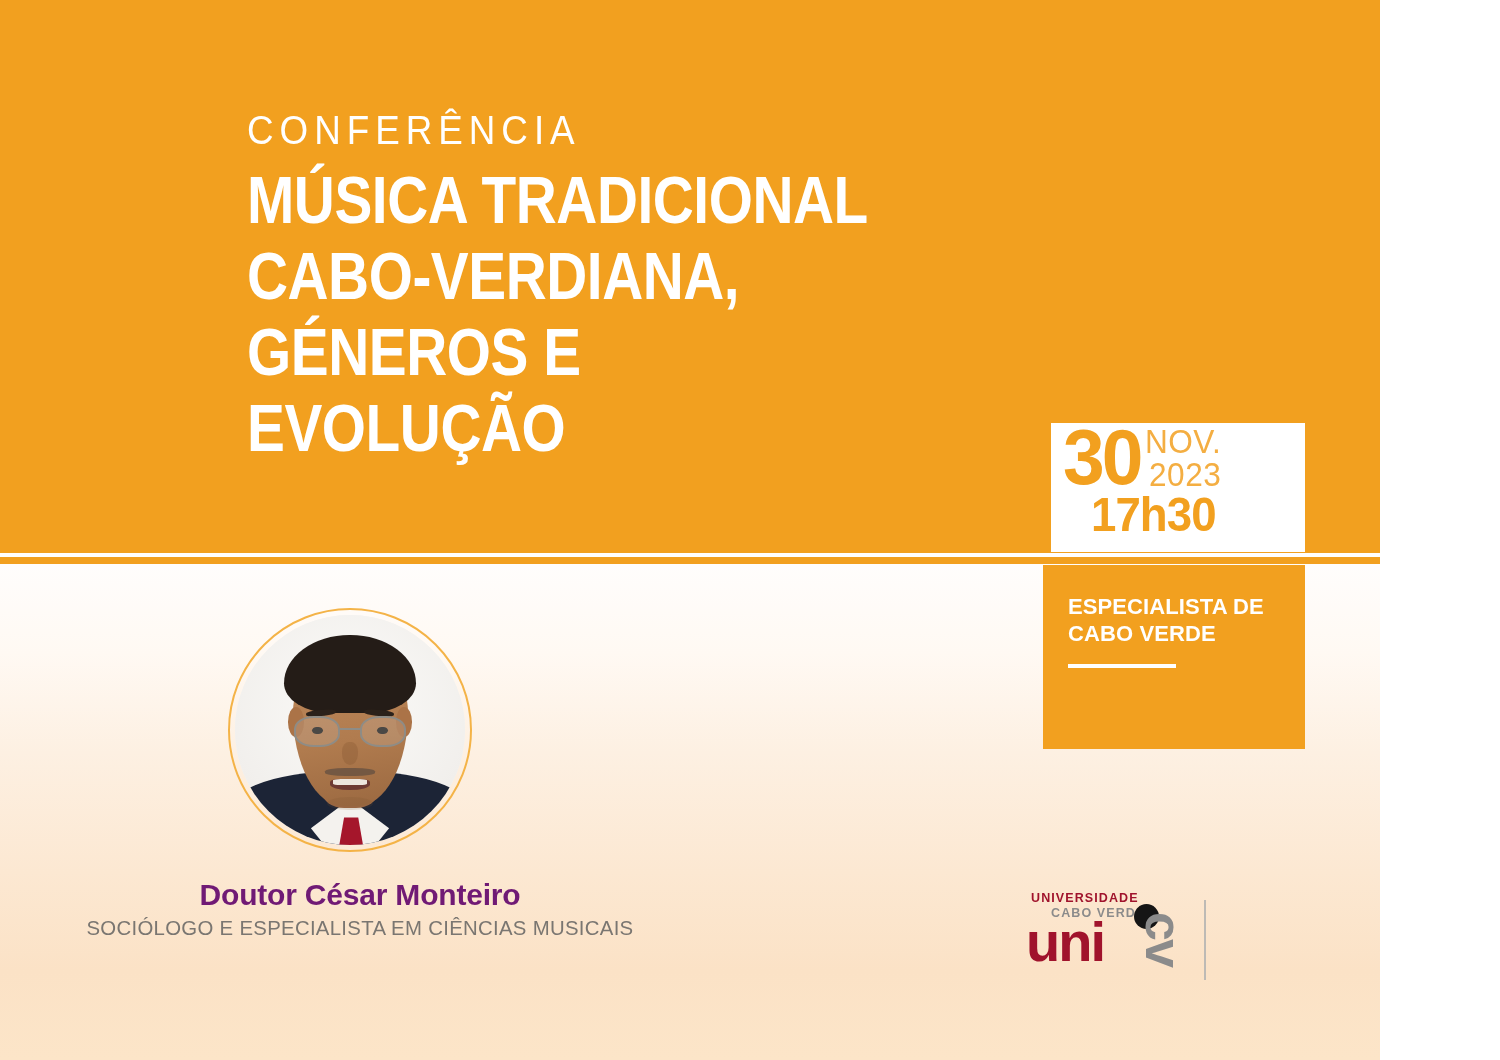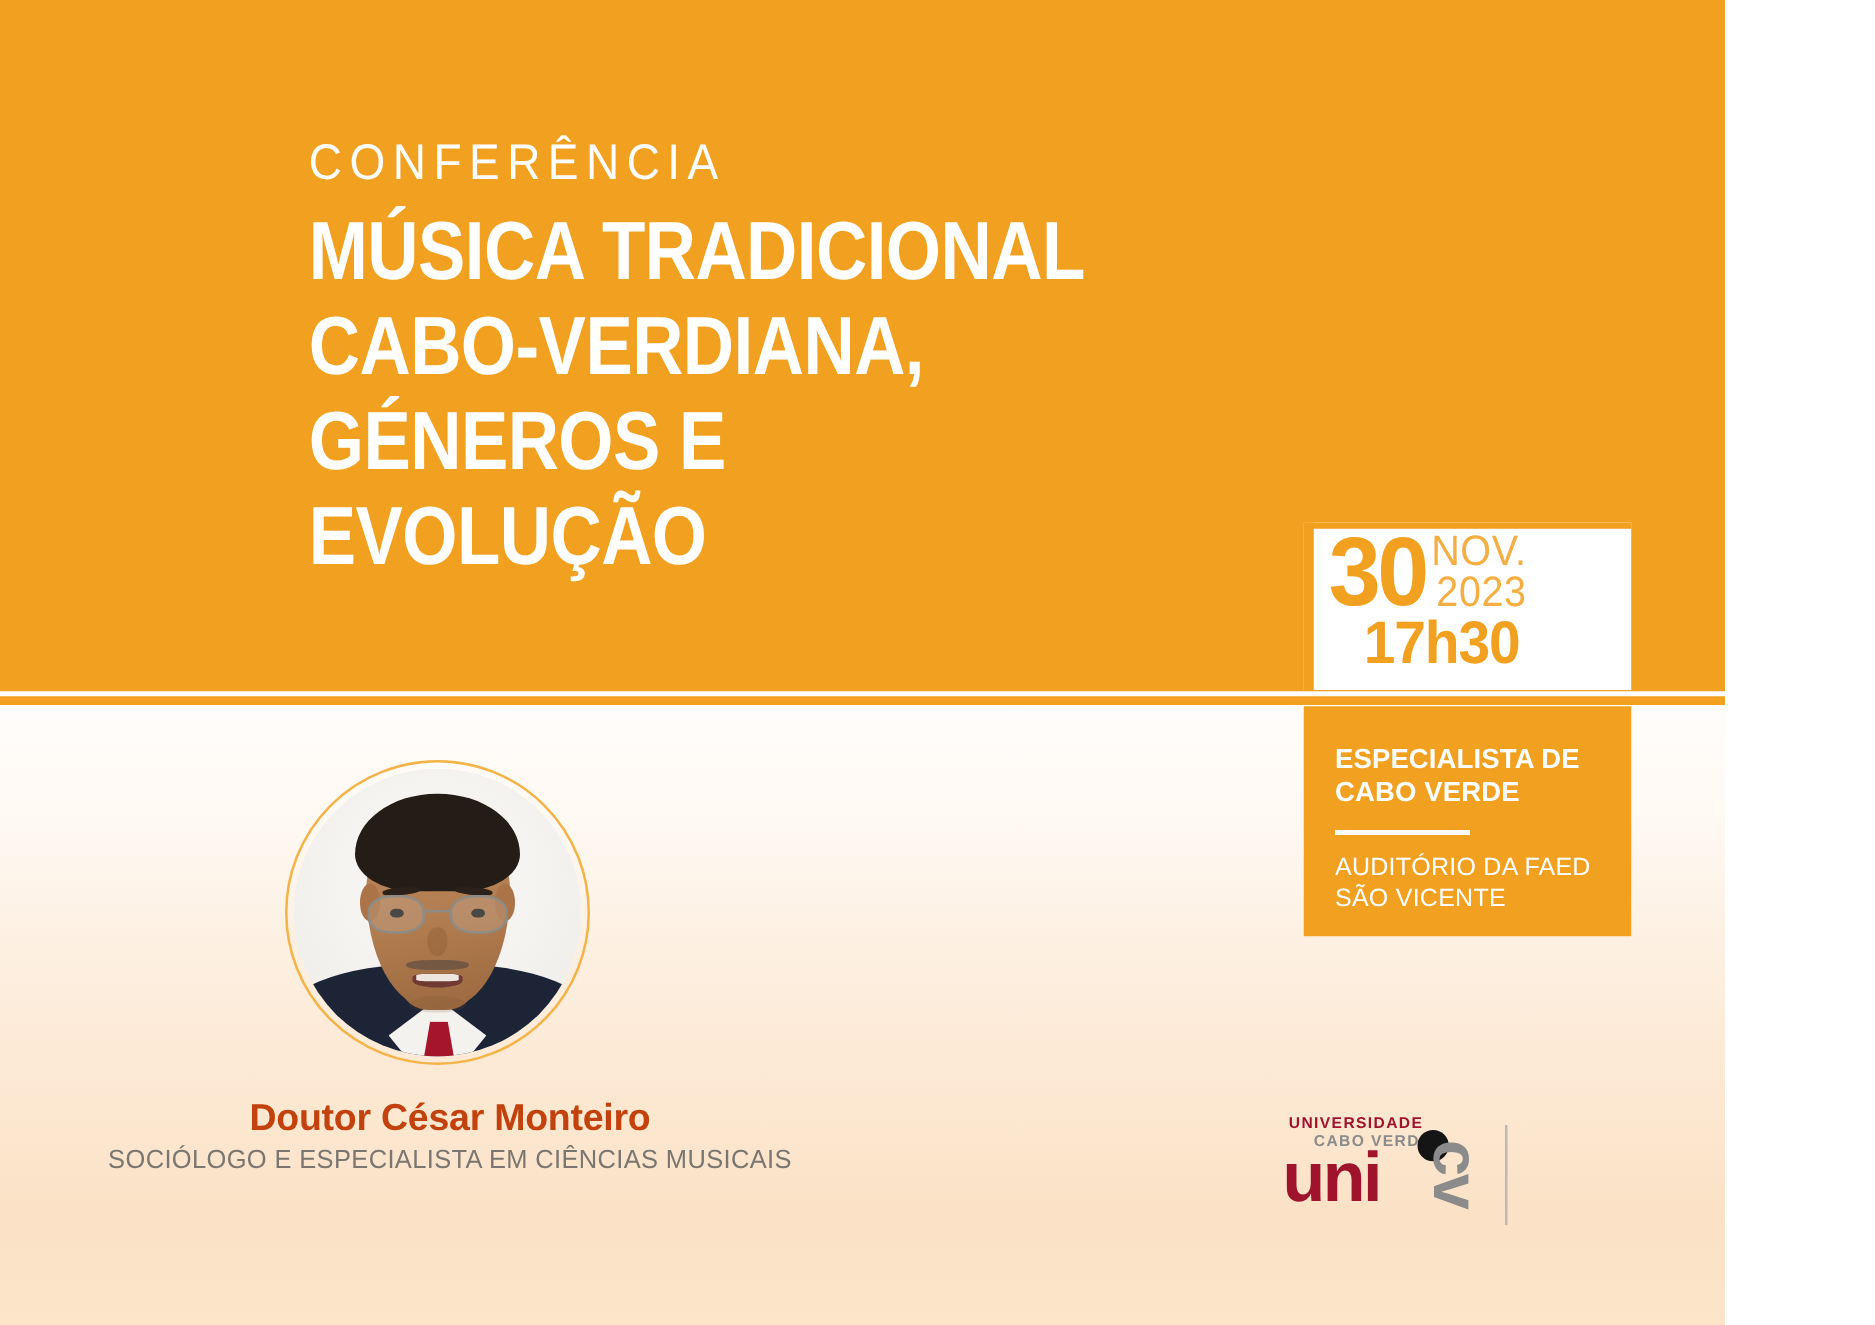--- a/index.html
+++ b/index.html
@@ -282,21 +282,21 @@
     border-radius:50%;
   }
 
   .speaker-name{
     position:absolute; left:0; top:878px;
     width:720px;
     text-align:center;
     font-size:30px;
     line-height:34px;
     font-weight:bold;
-    color:#c2410c;
+    color:#701a75;
     letter-spacing:-0.2px;
   }
   .speaker-role{
     position:absolute; left:0; top:915px;
     width:720px;
     text-align:center;
     font-size:21px;
     line-height:25px;
     font-weight:400;
     color:#7A7671;
@@ -424,24 +424,20 @@
     </div>
     <div class="date-time">17h30</div>
   </div>
 
   <div class="venue-box">
     <div class="venue-org">
       <div>ESPECIALISTA DE</div>
       <div>CABO VERDE</div>
     </div>
     <div class="venue-divider"></div>
-    <div class="venue-place">
-      <div>AUDITÓRIO DA FAED</div>
-      <div>SÃO VICENTE</div>
-    </div>
   </div>
 
   <div class="portrait-wrap">
     <div class="portrait">
       <div class="pf-bg"></div>
       <div class="pf-suit"></div>
       <div class="pf-shirt"></div>
       <div class="pf-tie"></div>
       <div class="pf-neck"></div>
       <div class="pf-face"></div>

